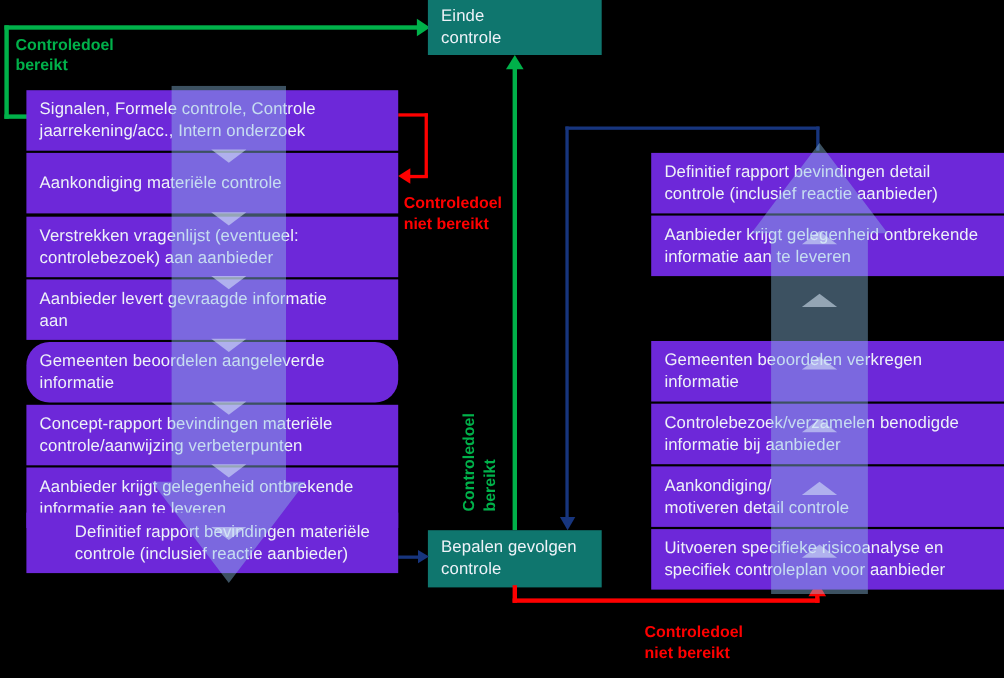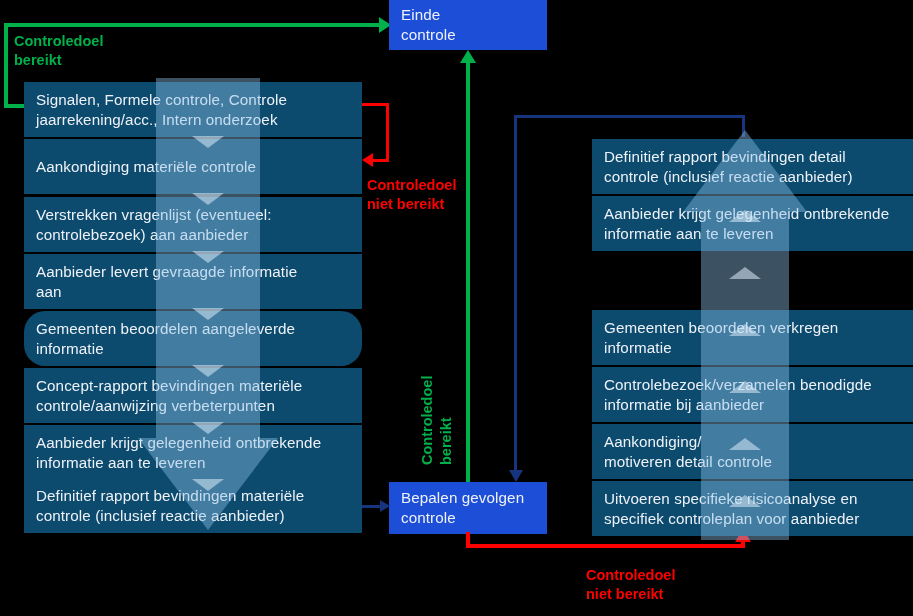--- a/index.html
+++ b/index.html
@@ -1,27 +1,27 @@
 <!DOCTYPE html>
 <html><head>
 <meta charset="utf-8">
 <style>
   html,body{margin:0;padding:0;background:#000;}
   body{width:913px;height:616px;overflow:hidden;
        font-family:"Liberation Sans","DejaVu Sans",sans-serif;}
   #stage{position:relative;width:913px;height:616px;background:#000;}
 
-  .box{position:absolute;background:#0c4a6e;color:#eef2f8;
+  .box{position:absolute;background:#6d28d9;color:#eef2f8;
        box-sizing:border-box;display:flex;align-items:center;
        font-size:15.2px;line-height:1.30;letter-spacing:.1px;}
   .box .txt{padding:0 12px;white-space:pre-line;}
 
   .leftbox{left:24px;width:338px;height:55px;}
   .rightbox{left:592px;width:341px;height:55px;}
-  .centerbox{background:#1d4ed8;}
+  .centerbox{background:#0f766e;}
 
   
   .bigarrow{position:absolute;pointer-events:none;}
 
   
   .ln{position:absolute;}
   .green{background:#00b14a;}
   .red{background:#fe0000;}
   .navy{background:#17357e;}
 
@@ -113,21 +113,21 @@
 informatie</span>
   </div>
   <div class="box leftbox" style="top:368px;">
     <span class="txt">Concept-rapport bevindingen materiële
 controle/aanwijzing verbeterpunten</span>
   </div>
   <div class="box leftbox" style="top:425px;">
     <span class="txt">Aanbieder krijgt gelegenheid ontbrekende
 informatie aan te leveren</span>
   </div>
-  <div class="box leftbox" style="top:478px;">
+  <div class="box leftbox" style="top:466px;padding-left:32px;">
     <span class="txt">Definitief rapport bevindingen materiële
 controle (inclusief reactie aanbieder)</span>
   </div>
 
   <div class="box rightbox" style="top:139px;">
     <span class="txt">Definitief rapport bevindingen detail
 controle (inclusief reactie aanbieder)</span>
   </div>
   <div class="box rightbox" style="top:196px;">
     <span class="txt">Aanbieder krijgt gelegenheid ontbrekende

